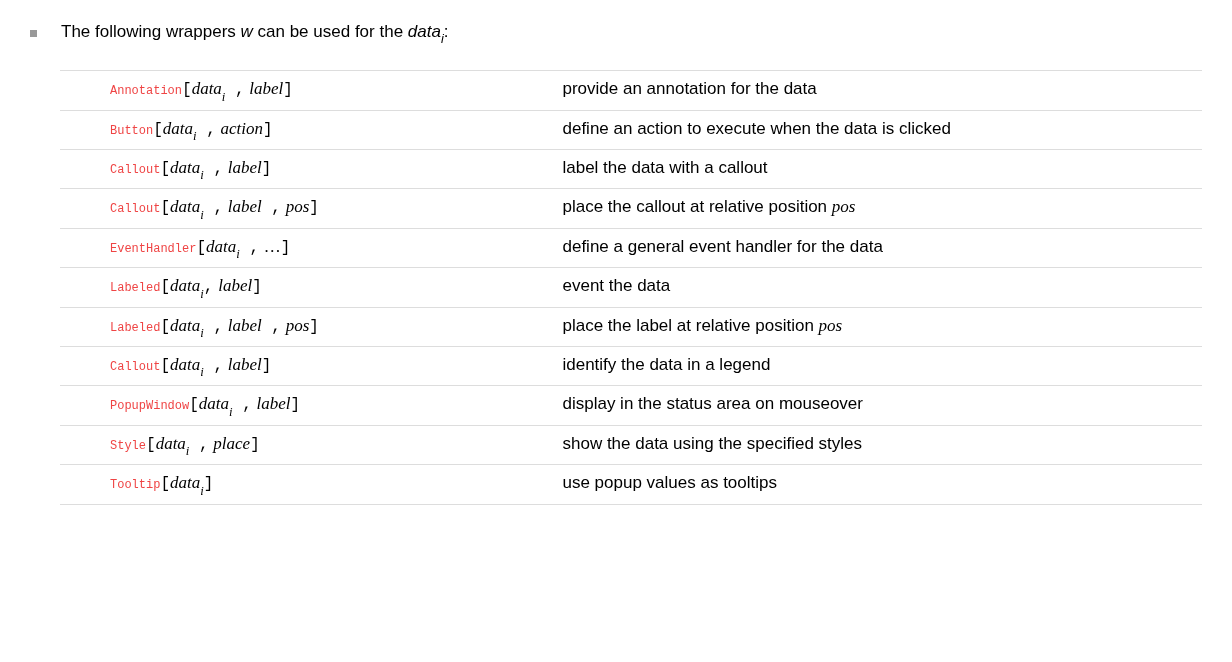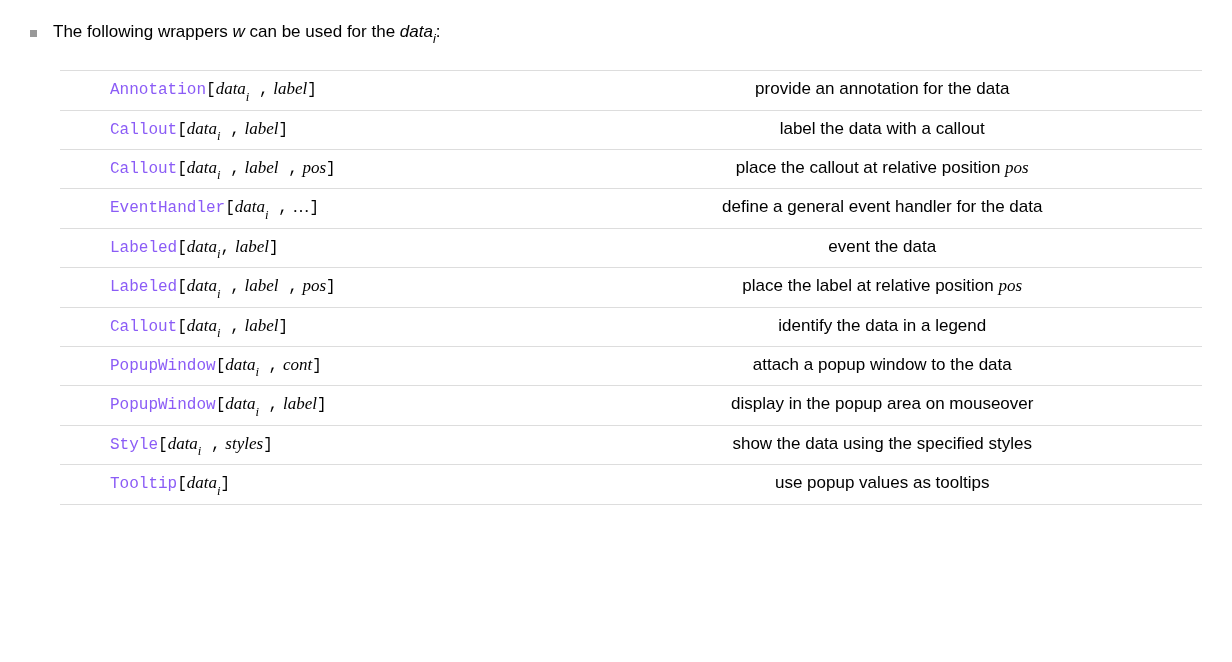--- a/index.html
+++ b/index.html
@@ -7,21 +7,21 @@
       margin: 0;
       padding: 20px 30px;
       font-family: Verdana, Geneva, sans-serif;
       font-size: 17px;
       color: #000;
       background: #fff;
     }
     .intro-row {
       display: flex;
       align-items: baseline;
-      gap: 16px;
+      gap: 24px;
       margin-bottom: 24px;
     }
     .bullet {
       width: 7px;
       height: 7px;
       background: #999;
       flex: 0 0 auto;
       margin-top: 9px;
     }
     .intro-text {
@@ -45,26 +45,25 @@
       padding: 8px 0 7px 0;
       vertical-align: baseline;
     }
     td.col-usage {
       padding-left: 50px;
       width: 44%;
       white-space: nowrap;
     }
     td.col-desc {
       color: #000;
-      text-align: center;
     }
     .sym {
-      color: #8b5cf6;
+      color: #ef4444;
       font-family: "Lucida Console", Monaco, "Courier New", monospace;
-      font-size: 16px;
+      font-size: 12px;
     }
     .brkt { font-family: "Lucida Console", Monaco, "Courier New", monospace; font-size: 16px; color: #000; }
     .arg { font-style: italic; font-family: Georgia, "Times New Roman", serif; }
     .argsub { font-style: italic; font-family: Georgia, "Times New Roman", serif; font-size: 0.75em; vertical-align: sub; position: relative; top: 2px; }
     .sep { font-family: "Lucida Console", Monaco, "Courier New", monospace; font-size: 16px; }
     .ell { font-family: Georgia, serif; }
     .desc-it { font-style: italic; font-family: Georgia, "Times New Roman", serif; }
   </style>
 </head>
 <body>
@@ -77,20 +76,24 @@
 </div>
 
 <div class="table-wrap">
   <table>
     <tbody id="tbody">
         <tr>
           <td class="col-usage"><a href="#" class="sym" style="text-decoration: none;">Annotation</a><span class="brkt">[</span><span class="arg">data</span><span class="argsub">i</span><span class="sep"> ,</span><span> </span><span class="arg">label</span><span class="brkt">]</span></td>
           <td class="col-desc"><span>provide an annotation for the data</span></td>
         </tr>
         <tr>
+          <td class="col-usage"><a href="#" class="sym" style="text-decoration: none;">Button</a><span class="brkt">[</span><span class="arg">data</span><span class="argsub">i</span><span class="sep"> ,</span><span> </span><span class="arg">action</span><span class="brkt">]</span></td>
+          <td class="col-desc"><span>define an action to execute when the data is clicked</span></td>
+        </tr>
+        <tr>
           <td class="col-usage"><a href="#" class="sym" style="text-decoration: none;">Callout</a><span class="brkt">[</span><span class="arg">data</span><span class="argsub">i</span><span class="sep"> ,</span><span> </span><span class="arg">label</span><span class="brkt">]</span></td>
           <td class="col-desc"><span>label the data with a callout</span></td>
         </tr>
         <tr>
           <td class="col-usage"><a href="#" class="sym" style="text-decoration: none;">Callout</a><span class="brkt">[</span><span class="arg">data</span><span class="argsub">i</span><span class="sep"> ,</span><span> </span><span class="arg">label</span><span class="sep"> ,</span><span> </span><span class="arg">pos</span><span class="brkt">]</span></td>
           <td class="col-desc"><span>place the callout at relative position </span><span class="desc-it">pos</span></td>
         </tr>
         <tr>
           <td class="col-usage"><a href="#" class="sym" style="text-decoration: none;">EventHandler</a><span class="brkt">[</span><span class="arg">data</span><span class="argsub">i</span><span class="sep"> ,</span><span> </span><span class="ell">…</span><span class="brkt">]</span></td>
           <td class="col-desc"><span>define a general event handler for the data</span></td>
@@ -101,29 +104,25 @@
         </tr>
         <tr>
           <td class="col-usage"><a href="#" class="sym" style="text-decoration: none;">Labeled</a><span class="brkt">[</span><span class="arg">data</span><span class="argsub">i</span><span class="sep"> ,</span><span> </span><span class="arg">label</span><span class="sep"> ,</span><span> </span><span class="arg">pos</span><span class="brkt">]</span></td>
           <td class="col-desc"><span>place the label at relative position </span><span class="desc-it">pos</span></td>
         </tr>
         <tr>
           <td class="col-usage"><a href="#" class="sym" style="text-decoration: none;">Callout</a><span class="brkt">[</span><span class="arg">data</span><span class="argsub">i</span><span class="sep"> ,</span><span> </span><span class="arg">label</span><span class="brkt">]</span></td>
           <td class="col-desc"><span>identify the data in a legend</span></td>
         </tr>
         <tr>
-          <td class="col-usage"><a href="#" class="sym" style="text-decoration: none;">PopupWindow</a><span class="brkt">[</span><span class="arg">data</span><span class="argsub">i</span><span class="sep"> ,</span><span> </span><span class="arg">cont</span><span class="brkt">]</span></td>
-          <td class="col-desc"><span>attach a popup window to the data</span></td>
+          <td class="col-usage"><a href="#" class="sym" style="text-decoration: none;">PopupWindow</a><span class="brkt">[</span><span class="arg">data</span><span class="argsub">i</span><span class="sep"> ,</span><span> </span><span class="arg">label</span><span class="brkt">]</span></td>
+          <td class="col-desc"><span>display in the status area on mouseover</span></td>
         </tr>
         <tr>
-          <td class="col-usage"><a href="#" class="sym" style="text-decoration: none;">PopupWindow</a><span class="brkt">[</span><span class="arg">data</span><span class="argsub">i</span><span class="sep"> ,</span><span> </span><span class="arg">label</span><span class="brkt">]</span></td>
-          <td class="col-desc"><span>display in the popup area on mouseover</span></td>
-        </tr>
-        <tr>
-          <td class="col-usage"><a href="#" class="sym" style="text-decoration: none;">Style</a><span class="brkt">[</span><span class="arg">data</span><span class="argsub">i</span><span class="sep"> ,</span><span> </span><span class="arg">styles</span><span class="brkt">]</span></td>
+          <td class="col-usage"><a href="#" class="sym" style="text-decoration: none;">Style</a><span class="brkt">[</span><span class="arg">data</span><span class="argsub">i</span><span class="sep"> ,</span><span> </span><span class="arg">place</span><span class="brkt">]</span></td>
           <td class="col-desc"><span>show the data using the specified styles</span></td>
         </tr>
         <tr>
           <td class="col-usage"><a href="#" class="sym" style="text-decoration: none;">Tooltip</a><span class="brkt">[</span><span class="arg">data</span><span class="argsub">i</span><span class="brkt">]</span></td>
           <td class="col-desc"><span>use popup values as tooltips</span></td>
         </tr>
       </tbody>
   </table>
 </div>
 

